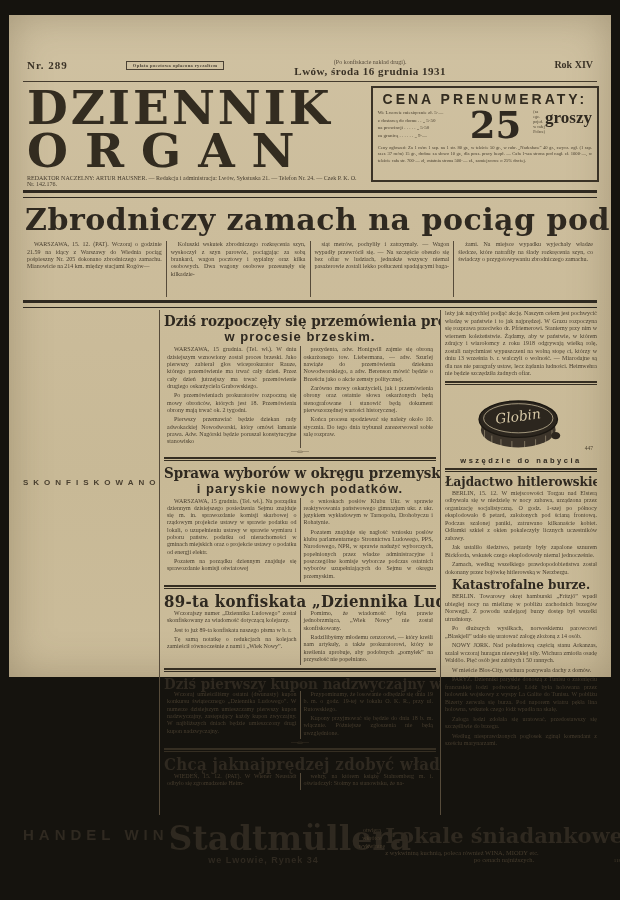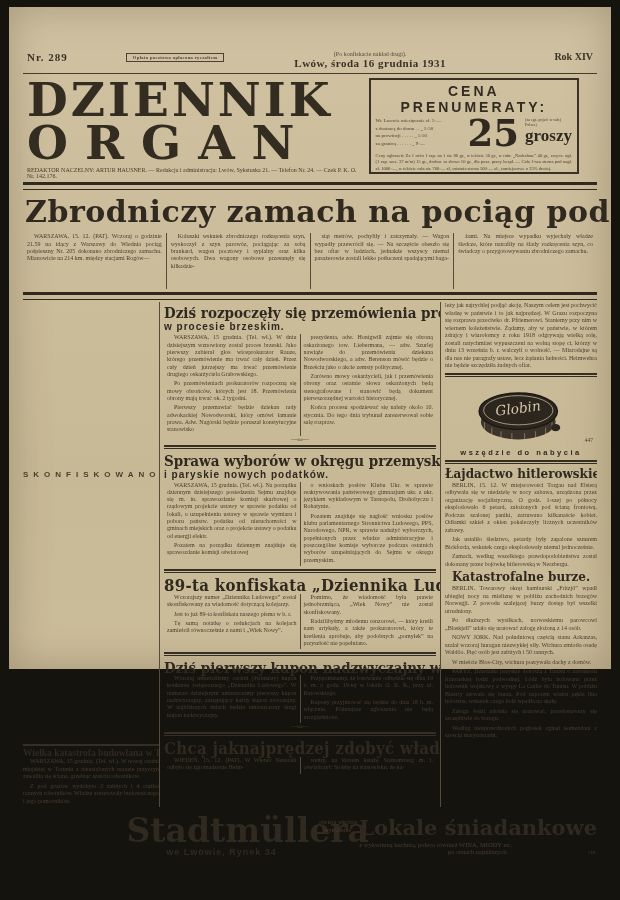--- a/index.html
+++ b/index.html
@@ -3,74 +3,74 @@
 <meta charset="utf-8">
 <style>
   html,body{margin:0;padding:0;}
   body{
     width:620px;height:900px;position:relative;
     background:#15130e;
     font-family:"Liberation Serif","DejaVu Serif",serif;
     overflow:hidden;
   }
   .page{
-    position:absolute;left:9px;top:7px;width:602px;height:662px;
+    position:absolute;left:9px;top:15px;width:602px;height:662px;
     background:linear-gradient(180deg,#d0c2a2 0%,#ccbd9c 30%,#c8b996 70%,#cbbc9a 100%);
     color:#3a3226;
     box-sizing:border-box;
     box-shadow:inset 0 0 40px rgba(90,75,50,.35);
   }
   
   .topline{display:flex;align-items:flex-start;padding:44px 18px 2px 18px;position:relative;}
   .issue{font-weight:bold;font-size:11px;letter-spacing:1px;}
   .stamp{border:1px solid #4a4134;font-size:4.5px;font-weight:bold;padding:1px 6px;margin-left:58px;margin-top:2px;color:#4a4134;letter-spacing:.4px;}
   .datewrap{margin-left:70px;text-align:center;}
   .reprint{font-size:6px;color:#564b3b;}
   .dateline{font-size:11px;font-weight:bold;letter-spacing:.5px;}
   .year{margin-left:auto;font-weight:bold;font-size:10px;}
   .toprule{border-top:1px solid #453c2e;margin:2px 14px 0 14px;}
   
-  .masthead{display:flex;padding:4px 32px 0 18px;}
+  .masthead{display:flex;padding:4px 12px 0 18px;}
   .mast-left{width:355px;}
   .title{font-family:"DejaVu Serif","Liberation Serif",serif;font-weight:bold;color:#332c20;line-height:.92;}
   .title.l1{font-size:47px;letter-spacing:3px;}
   .title.l2{font-size:47px;letter-spacing:17px;}
   .organ{font-size:9.5px;font-weight:bold;letter-spacing:2.2px;margin-top:4px;color:#332c20;font-family:"Liberation Sans",sans-serif;}
   .editor{font-size:6px;margin-top:3px;color:#453c2e;}
   .price-box{flex:1;border:2px solid #3a3226;margin-left:8px;padding:3px 5px;height:96px;box-sizing:border-box;}
   .pb-head{text-align:center;font-weight:bold;font-size:14px;letter-spacing:3px;color:#332c20;font-family:"Liberation Sans",sans-serif;}
   .pb-body{display:flex;margin-top:2px;}
   .pb-rows{width:92px;}
   .pb-rows p{margin:0;font-size:5px;line-height:1.5;color:#4a4030;white-space:nowrap;}
   .pb-price{flex:1;display:flex;align-items:flex-start;position:relative;}
   .p25{font-size:37px;font-weight:bold;line-height:.9;color:#2f2920;font-family:"DejaVu Serif",serif;}
-  .groszy-wrap{display:flex;flex-direction:column;margin-left:6px;}
+  .groszy-wrap{display:flex;flex-direction:row;margin-left:12px;}
   .pnote{font-size:4px;color:#4a4030;}
   .groszy{font-size:17px;font-weight:bold;line-height:1;color:#2f2920;}
   .pb-ads{font-size:4.6px;color:#4a4030;margin-top:3px;text-align:justify;line-height:1.35;}
   
   .bigrule{height:4px;border-top:3px solid #2f2920;border-bottom:1px solid #2f2920;margin:3px 14px 0 14px;}
   .hrule{border-top:2px solid #352e22;border-bottom:1px solid #352e22;height:1px;margin:3px 0;}
   
   .headline{margin:4px 16px 0 16px;font-size:30px;font-weight:bold;color:#2f2920;letter-spacing:.5px;font-family:"DejaVu Serif",serif;white-space:nowrap;}
   .lead-cols{display:flex;margin:4px 14px 0 14px;height:56px;overflow:hidden;}
   .lead-cols > div{flex:1;padding:0 4px;font-size:6px;line-height:1.22;text-align:justify;color:#473d2e;}
   .lead-cols > div + div{border-left:1px solid #564b3a;}
   .lead-cols p{margin:0;text-indent:7px;}
   
   .body-grid{display:flex;margin:2px 14px 0 14px;height:505px;overflow:hidden;}
-  .col-left{width:136px;display:flex;flex-direction:column;overflow:hidden;}
+  .col-left{width:136px;display:flex;flex-direction:row;overflow:hidden;}
   .skonf{margin-top:168px;text-align:center;font-size:8px;font-weight:bold;letter-spacing:5px;color:#4a4030;font-family:"Liberation Sans",sans-serif;}
   .torun{margin-top:auto;border-top:2px solid #352e22;padding-top:2px;}
   .torun h3{margin:0;font-size:9.5px;font-weight:bold;color:#2f2920;white-space:nowrap;}
   .torun p,.news p,.cont p{margin:0 0 2px;font-size:6px;line-height:1.25;text-align:justify;color:#473d2e;text-indent:7px;}
   .col-mid{flex:1;border-left:1px solid #564b3a;border-right:1px solid #564b3a;padding:0 4px;overflow:hidden;}
   .col-right{width:152px;padding-left:4px;overflow:hidden;}
   .sec-head{font-size:13.5px;font-weight:bold;text-align:center;color:#2f2920;margin:2px 0 0;transform:scaleY(1.15);font-family:"DejaVu Serif",serif;white-space:nowrap;}
-  .sec-sub{font-size:10px;font-weight:bold;text-align:left;color:#2f2920;letter-spacing:1px;margin:1px 0 2px;font-family:"Liberation Sans",sans-serif;}
+  .sec-sub{font-size:13px;font-weight:bold;text-align:center;color:#2f2920;letter-spacing:1px;margin:1px 0 2px;font-family:"Liberation Sans",sans-serif;}
   .sec-head.big{font-size:15px;letter-spacing:.3px;}
   .twocol{display:flex;}
   .twocol > div{flex:1;padding:0 3px;}
   .twocol > div + div{border-left:1px solid #564b3a;}
   .twocol p{margin:0 0 2px;font-size:6px;line-height:1.22;text-align:justify;color:#473d2e;text-indent:7px;}
   .endmark{text-align:center;font-size:6px;color:#4a4030;margin:0 0 1px;}
   .cont p{text-indent:0;}
   .news h4{margin:2px 0 1px;font-size:12px;font-weight:bold;text-align:center;color:#2f2920;transform:scaleY(1.1);font-family:"DejaVu Serif",serif;white-space:nowrap;}
   .globin-ad{text-align:center;position:relative;padding:2px 0 0;}
   .globin-num{position:absolute;right:4px;bottom:14px;font-size:5.5px;color:#4a4030;}
@@ -303,20 +303,21 @@
             <p>Załoga łodzi zdołała się uratować, przedostawszy się szczęśliwie do brzegu.</p>
             <p>Według niesprawdzonych pogłosek zginął komendant z sześciu marynarzami.</p>
           </div>
       </div>
     </div>
 
   </div>
 
   <div class="ad-band">
     <div class="ab-left">
+      <div class="ab-handel">HANDEL WIN</div>
     </div>
     <div class="ab-mid">
       <div class="ab-brand">Stadtmüllera</div>
       <div class="ab-addr">we Lwowie, Rynek 34</div>
     </div>
     <div class="ab-note1">otwiera wkrótce wykwintne</div>
     <div class="ab-right">
       <div class="ab-lokale">Lokale śniadankowe</div>
       <div class="ab-note2">z wykwintną kuchnią, poleca również WINA, MIODY etc.</div>
       <div class="ab-note3">po cenach najniższych.</div>

